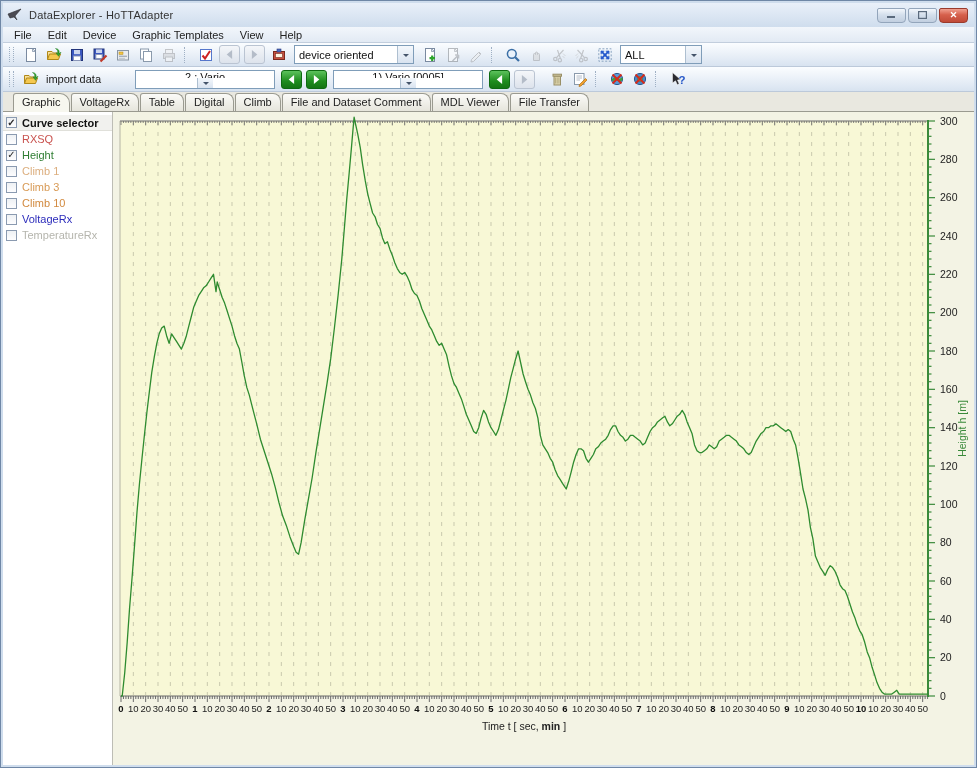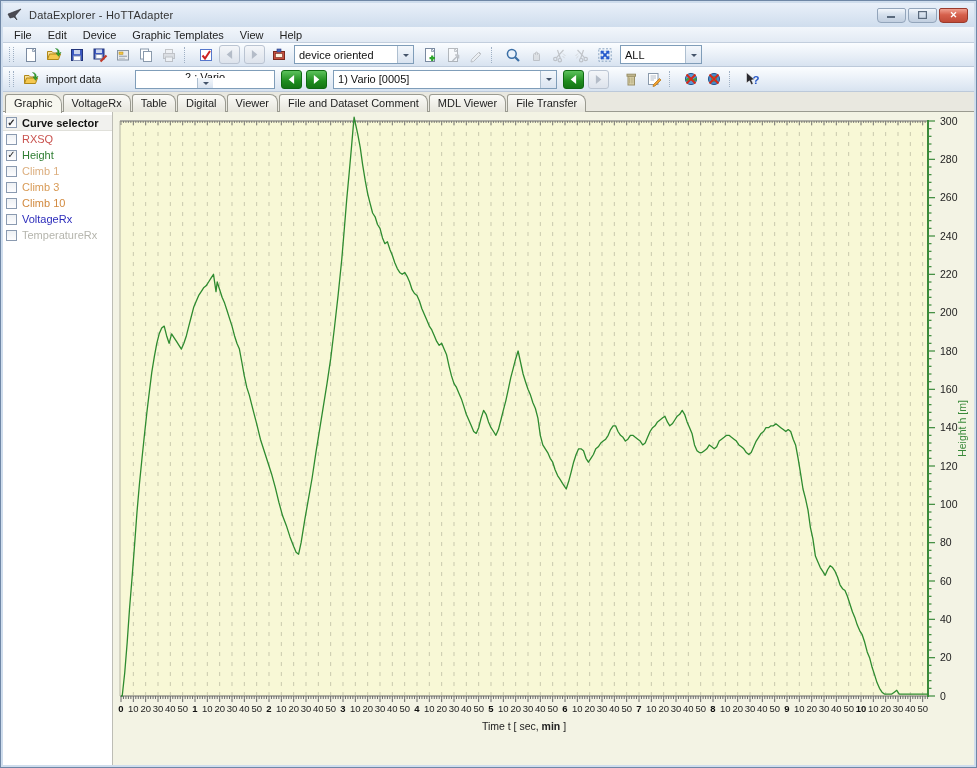--- a/index.html
+++ b/index.html
@@ -70,22 +70,22 @@
   }
   .combo-text { font-size: 11px; color:#111; padding: 0 4px; flex:1 1 auto; white-space:nowrap; overflow:hidden; }
   .combo-btn {
     width: 16px; height: 100%; border-left:1px solid #aebfd0; display:flex; align-items:center; justify-content:center;
     background: linear-gradient(#f4f8fc,#d9e3f0);
   }
   .combo-btn::after { content:""; border:3.5px solid transparent; border-top-color:#44546a; margin-top:4px; }
 
   
   .tabbar {
-    height: 20px; display:flex; align-items: center; gap: 1px;
-    background: #e9e8e0; border-bottom: 1px solid #9a9a90; padding: 2px 0 0 2px; flex:0 0 auto;
+    height: 20px; display:flex; align-items: flex-end; gap: 1px;
+    background: #e9e8e0; border-bottom: 1px solid #9a9a90; padding: 2px 0 0 10px; flex:0 0 auto;
   }
   .tab {
     font-size: 11px; color:#222; padding: 2px 8px 2px 8px; height: 18px;
     border: 1px solid #9a9a90; border-bottom: none; border-radius: 3px 8px 0 0;
     background: linear-gradient(#fbfbf8,#e6e5dc); white-space: nowrap;
   }
   .tab.active { background:#f7f7ef; height: 19px; margin-bottom:-1px; border-radius: 3px 10px 0 0; position:relative; z-index:2; }
 
   
   .content { flex: 1 1 auto; display: flex; min-height:0; background:#f3f3e4; }
@@ -313,21 +313,21 @@
           </g>
         </svg>
       </span>
       <span class="navbtn green">
         <svg width="15" height="15" viewBox="0 0 16 16">
           <g fill="#ffffff">
             <path d="M5.2 3.2 L11 8 L5.2 12.8 Z"></path>
           </g>
         </svg>
       </span>
-      <span class="combo" style="width: 224px;">
+      <span class="combo" style="width: 150px; flex-direction: column;">
         <span class="combo-text">1) Vario [0005]</span>
         <span class="combo-btn"></span>
       </span>
       <span class="navbtn green">
         <svg width="15" height="15" viewBox="0 0 16 16">
           <g fill="#ffffff">
             <path d="M10.8 3.2 L5 8 L10.8 12.8 Z"></path>
           </g>
         </svg>
       </span>
@@ -375,21 +375,21 @@
           <text x="9.5" y="12.5" font-size="11.5" font-weight="bold" fill="#2858c8" font-family="Liberation Sans, sans-serif">?</text>
         </svg>
       </span>
     </div>
 
   <div class="tabbar" id="tabbar">
       <span class="tab active">Graphic</span>
       <span class="tab">VoltageRx</span>
       <span class="tab">Table</span>
       <span class="tab">Digital</span>
-      <span class="tab">Viewer</span>
+      <span class="tab">Climb</span>
       <span class="tab">File and Dataset Comment</span>
       <span class="tab">MDL Viewer</span>
       <span class="tab">File Transfer</span>
     </div>
 
   <div class="content">
     <div class="curve-panel" id="curvePanel">
         <div class="cp-row header">
           <span class="cbox">✓</span>
           <span class="cp-label" style="color: rgb(17, 17, 17); font-weight: bold;">Curve selector</span>

